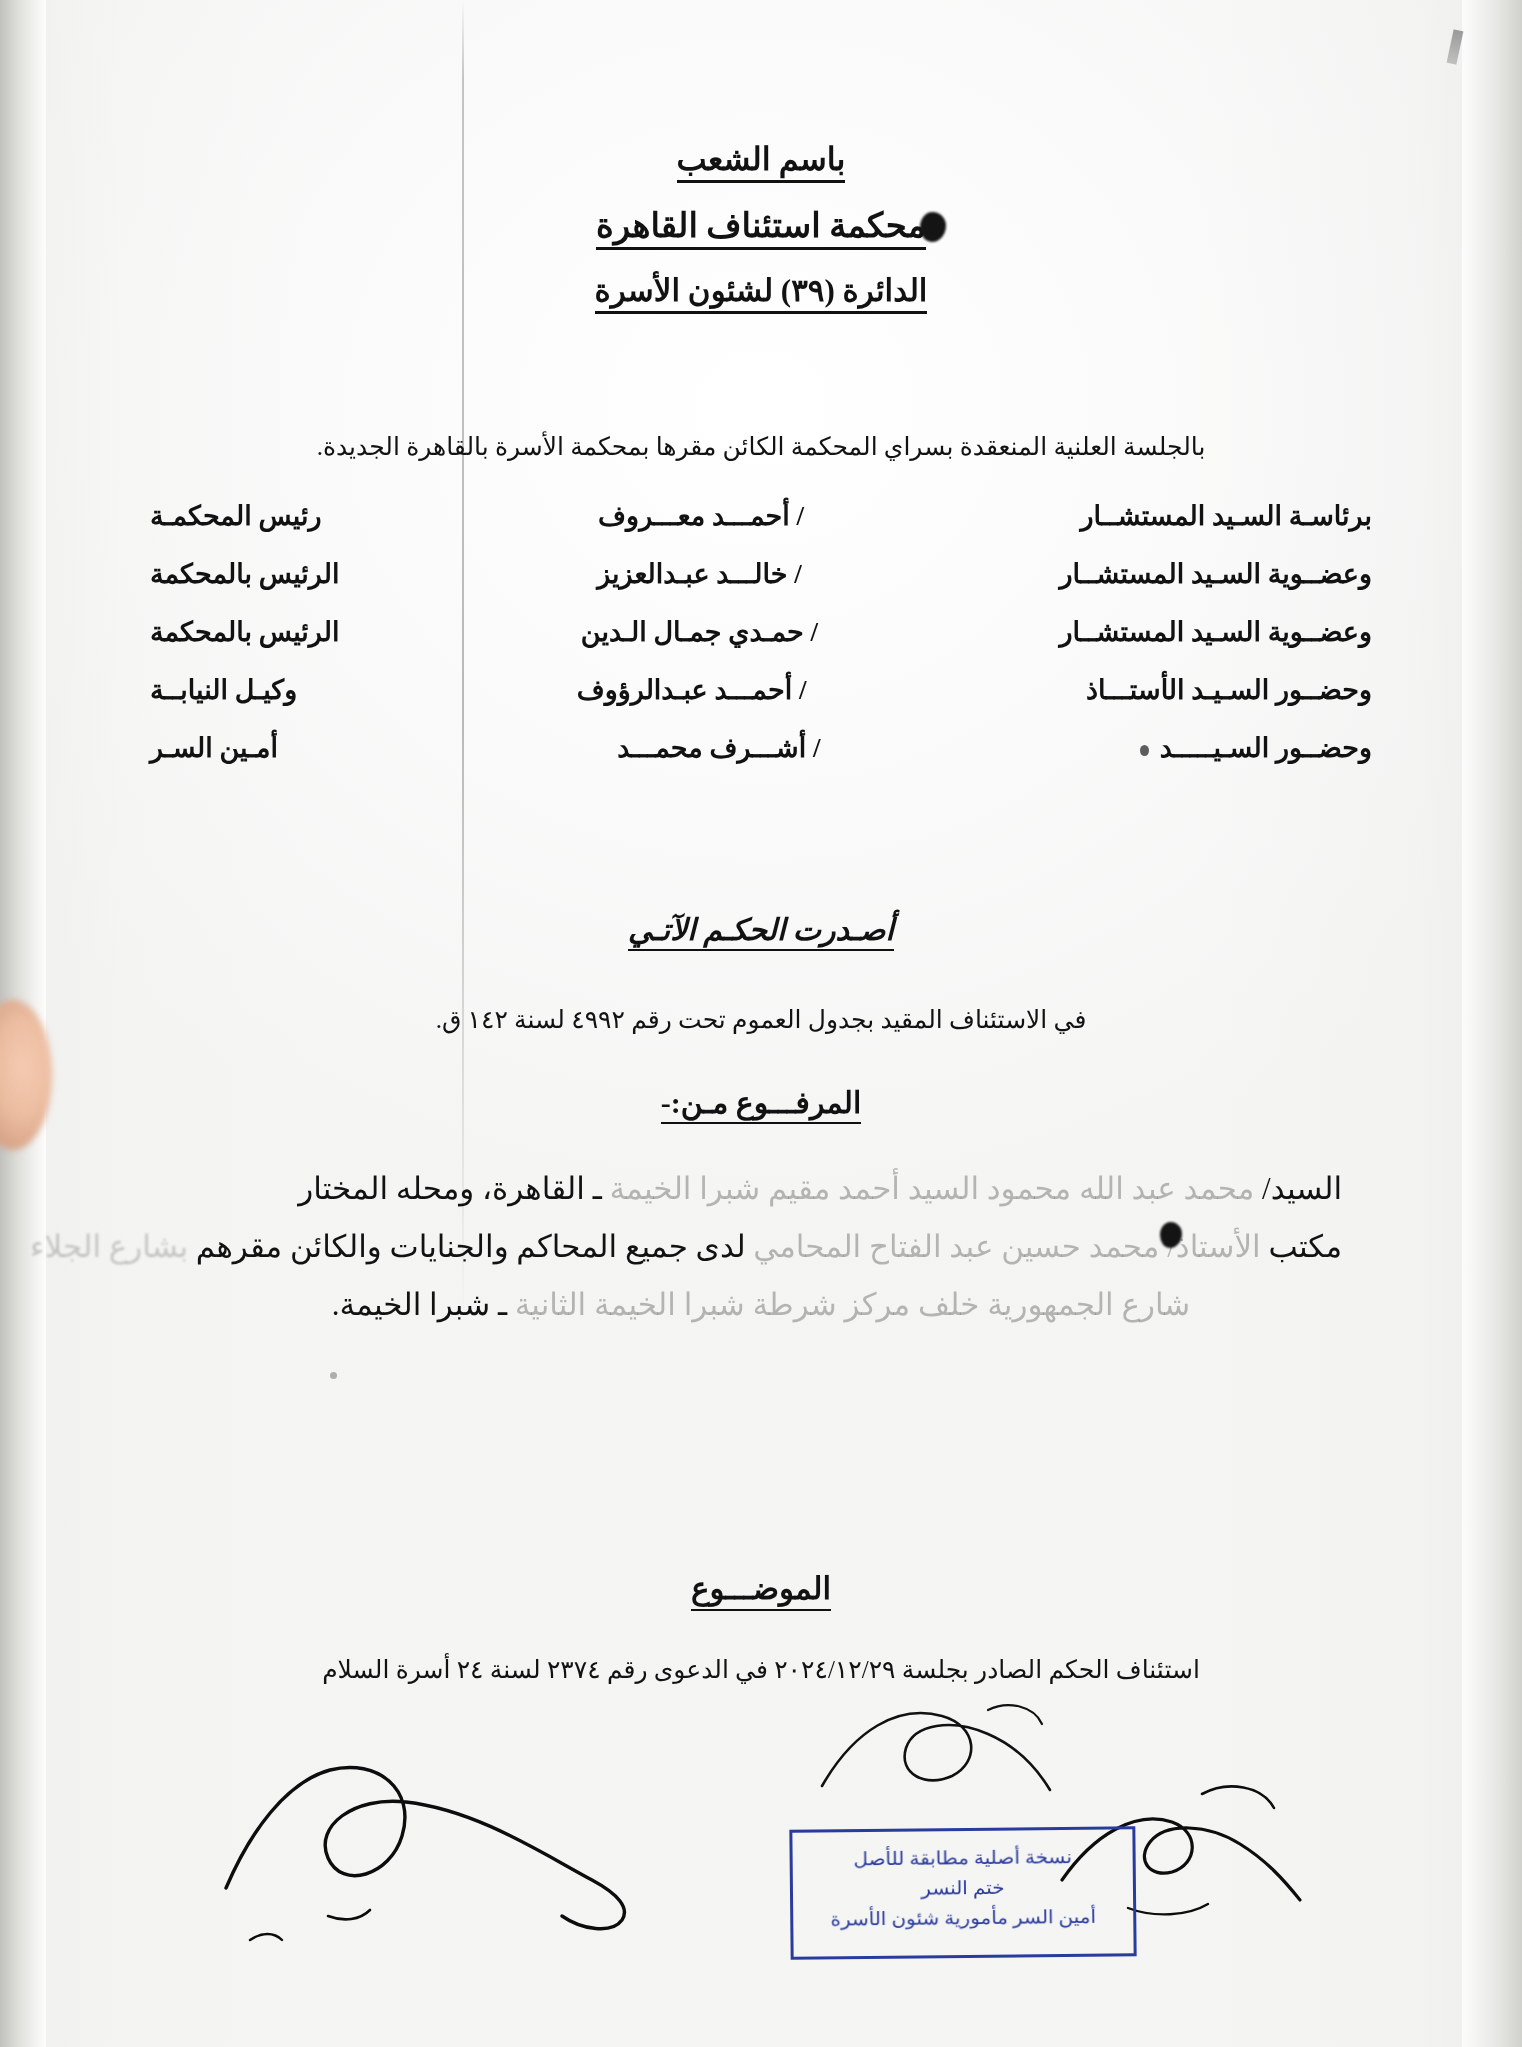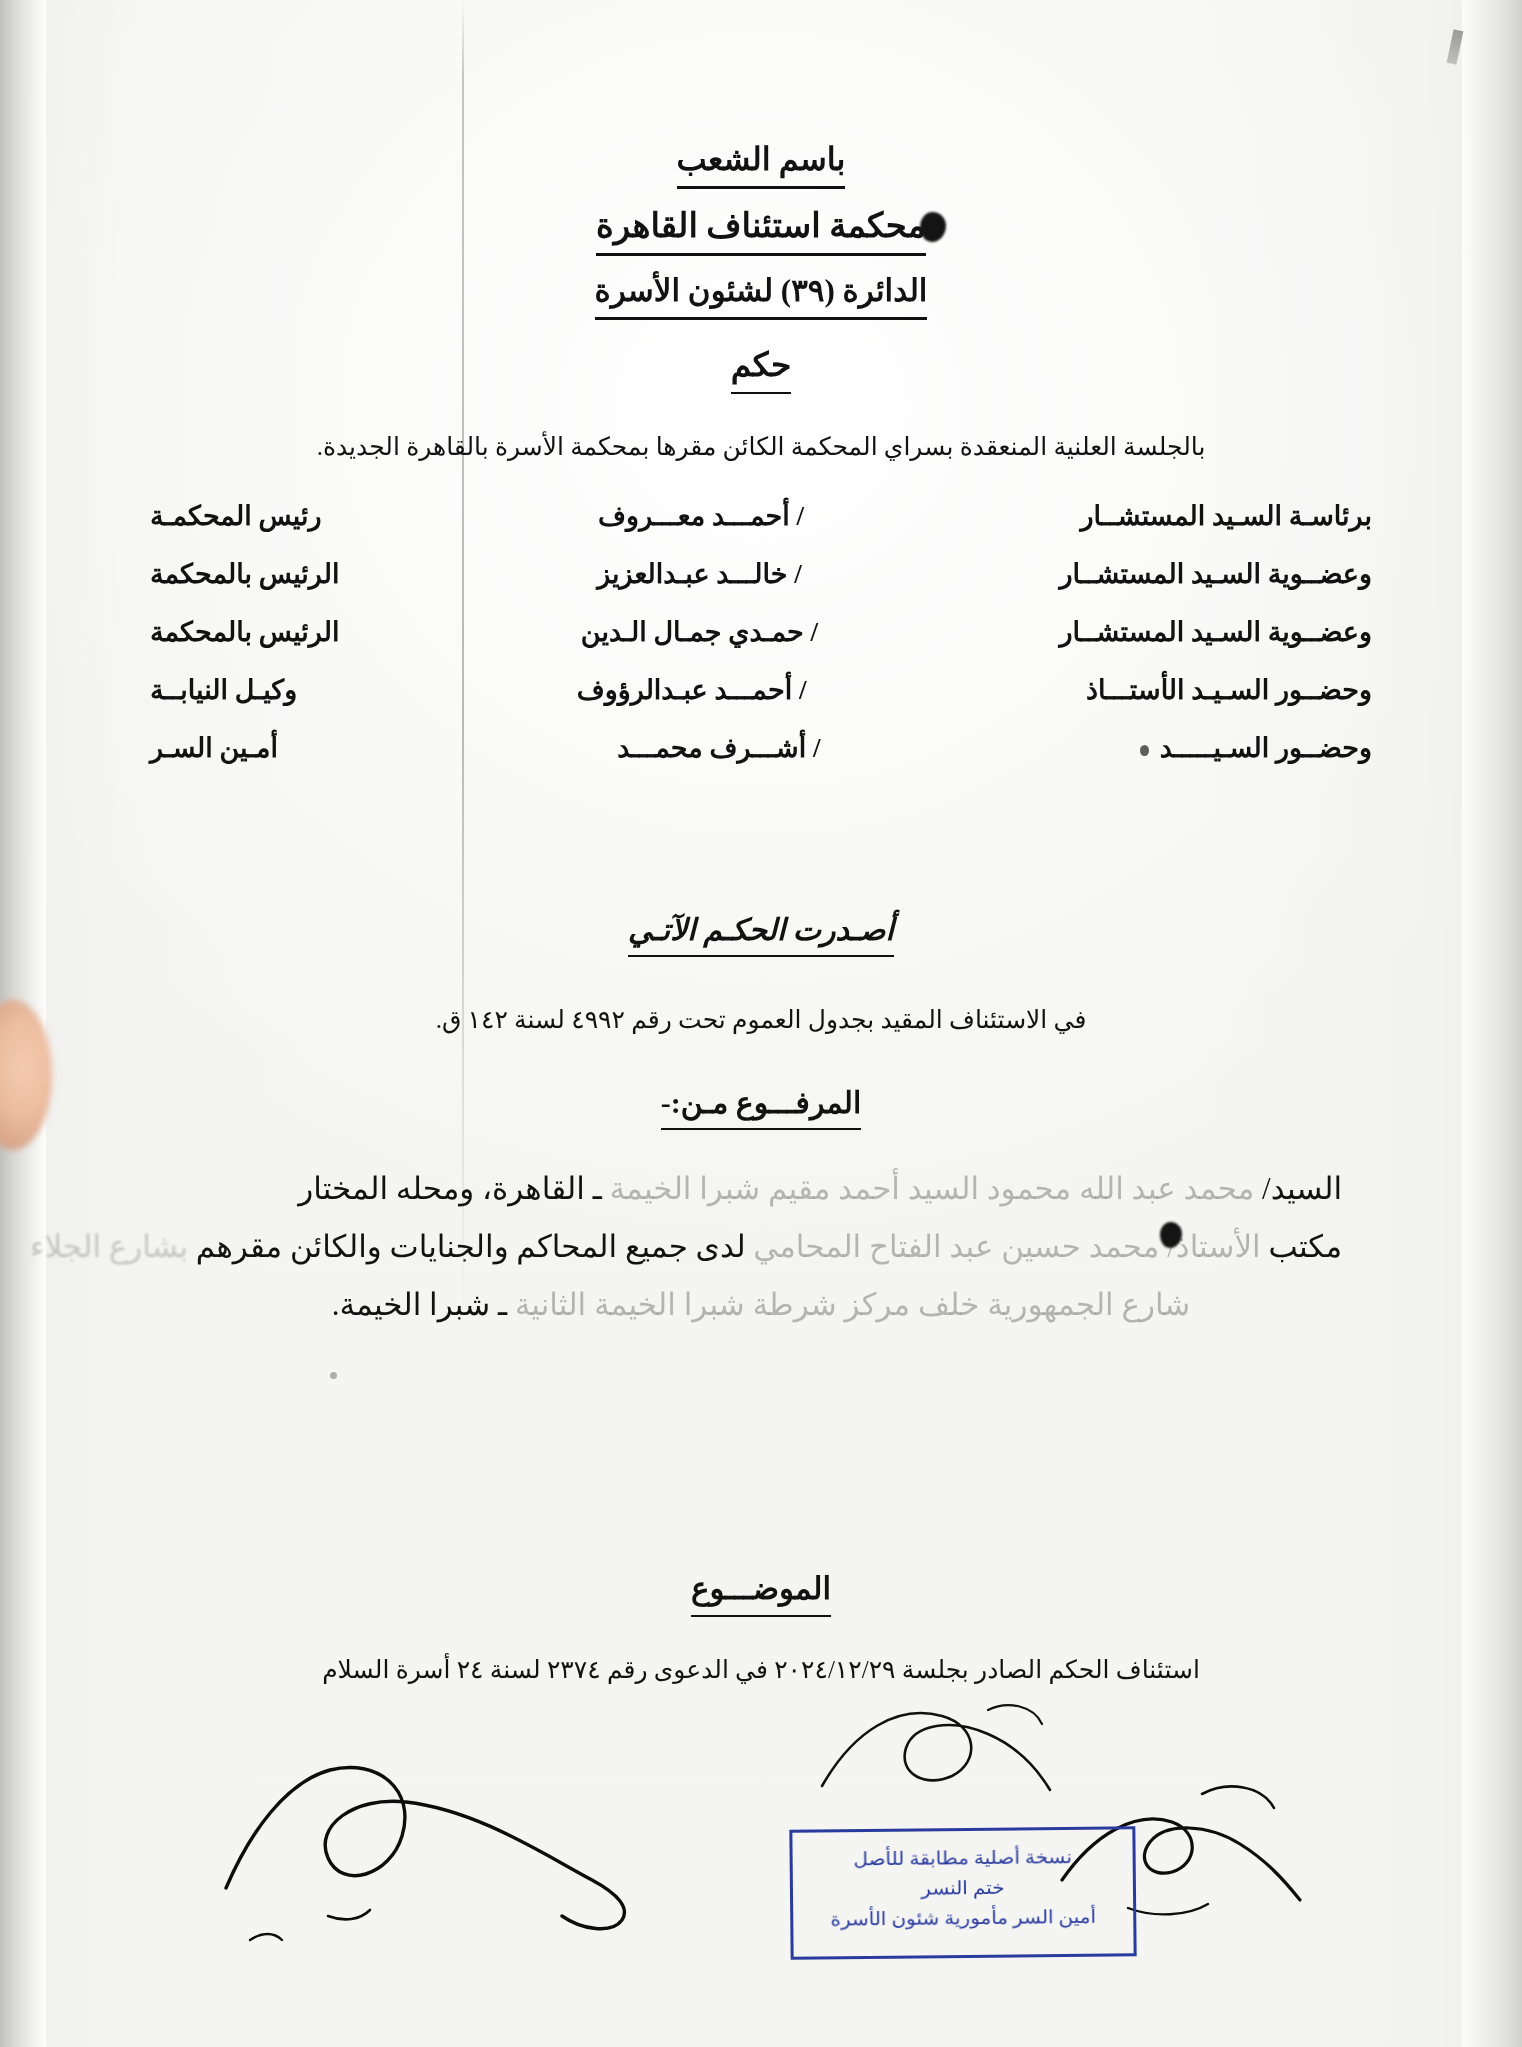--- a/index.html
+++ b/index.html
@@ -64,21 +64,21 @@
   .t-title{
     position:absolute; width:100%;
     font-family:"Liberation Serif", serif;
     font-weight:bold;
     letter-spacing:0;
     white-space:nowrap;
   }
   .u-line{
     display:inline-block;
     border-bottom:3px solid #111;
-    padding-bottom:8px;
+    padding-bottom:2px;
   }
   .u-line.thin{ border-bottom-width:2px; }
 
   
   .panel{
     position:absolute;
     left:150px; right:150px;
   }
   .prow{
     display:flex;
@@ -187,23 +187,20 @@
     </div>
 
     <div class="t-title ctr" style="top:205px; font-size:34px;">
       <span class="u-line">محكمة استئناف القاهرة</span>
     </div>
 
     <div class="t-title ctr" style="top:272px; font-size:31px;">
       <span class="u-line">الدائرة (٣٩) لشئون الأسرة</span>
     </div>
 
-    <div class="t-title ctr" style="top:345px; font-size:33px; letter-spacing:8px;">
-      <span class="u-line thin">حكم</span>
-    </div>
 
     <div class="body-line" style="top:432px; font-size:25px;">بالجلسة العلنية المنعقدة بسراي المحكمة الكائن مقرها بمحكمة الأسرة بالقاهرة الجديدة.</div>
 
     <div class="panel" style="top:500px;">
 
       <div class="prow">
         <span class="role">برئاسـة السـيد المستشــار</span>
         <span class="name">
           <span>/</span>
           <span>أحمـــد معـــروف</span>

